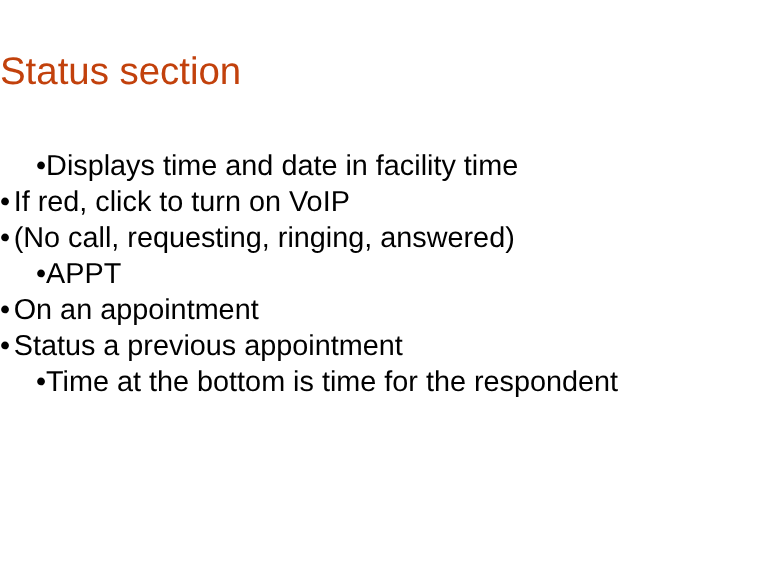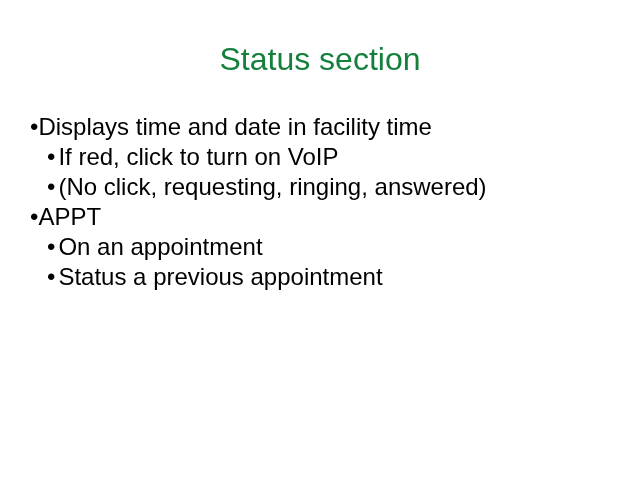--- a/index.html
+++ b/index.html
@@ -18,47 +18,45 @@
     position: relative;
     width: 640px;
     height: 480px;
     background: #ffffff;
   }
   .slide-title {
     position: absolute;
     left: 0;
     top: 40px;
     width: 640px;
-    text-align: center;
     font-size: 32px;
     line-height: 38px;
     font-weight: normal;
-    color: #15803d;
+    color: #c2410c;
     letter-spacing: 0px;
     white-space: nowrap;
   }
   .body-block {
     position: absolute;
     left: 0;
-    top: 112px;
+    top: 124px;
     width: 640px;
   }
   .bullet-line {
     display: block;
     font-size: 24px;
     line-height: 30px;
     color: #000000;
     white-space: nowrap;
     position: relative;
   }
   .bullet-line.level-1 {
     padding-left: 30px;
   }
   .bullet-line.level-2 {
-    padding-left: 47px;
   }
   .bullet-mark {
     display: inline-block;
     font-size: 24px;
     line-height: 30px;
     vertical-align: baseline;
   }
   .level-1 .bullet-mark {
     margin-right: 0px;
   }
@@ -77,26 +75,29 @@
   <div class="slide-title">Status section</div>
 
   <div class="body-block">
     <div class="bullet-line level-1">
       <span class="bullet-mark">•</span><span class="bullet-text">Displays time and date in facility time</span>
     </div>
     <div class="bullet-line level-2">
       <span class="bullet-mark">•</span><span class="bullet-text">If red, click to turn on VoIP</span>
     </div>
     <div class="bullet-line level-2">
-      <span class="bullet-mark">•</span><span class="bullet-text">(No click, requesting, ringing, answered)</span>
+      <span class="bullet-mark">•</span><span class="bullet-text">(No call, requesting, ringing, answered)</span>
     </div>
     <div class="bullet-line level-1">
       <span class="bullet-mark">•</span><span class="bullet-text">APPT</span>
     </div>
     <div class="bullet-line level-2">
       <span class="bullet-mark">•</span><span class="bullet-text">On an appointment</span>
     </div>
     <div class="bullet-line level-2">
       <span class="bullet-mark">•</span><span class="bullet-text">Status a previous appointment</span>
     </div>
+    <div class="bullet-line level-1">
+      <span class="bullet-mark">•</span><span class="bullet-text">Time at the bottom is time for the respondent</span>
+    </div>
   </div>
 
 </div>
 
 </body></html>

